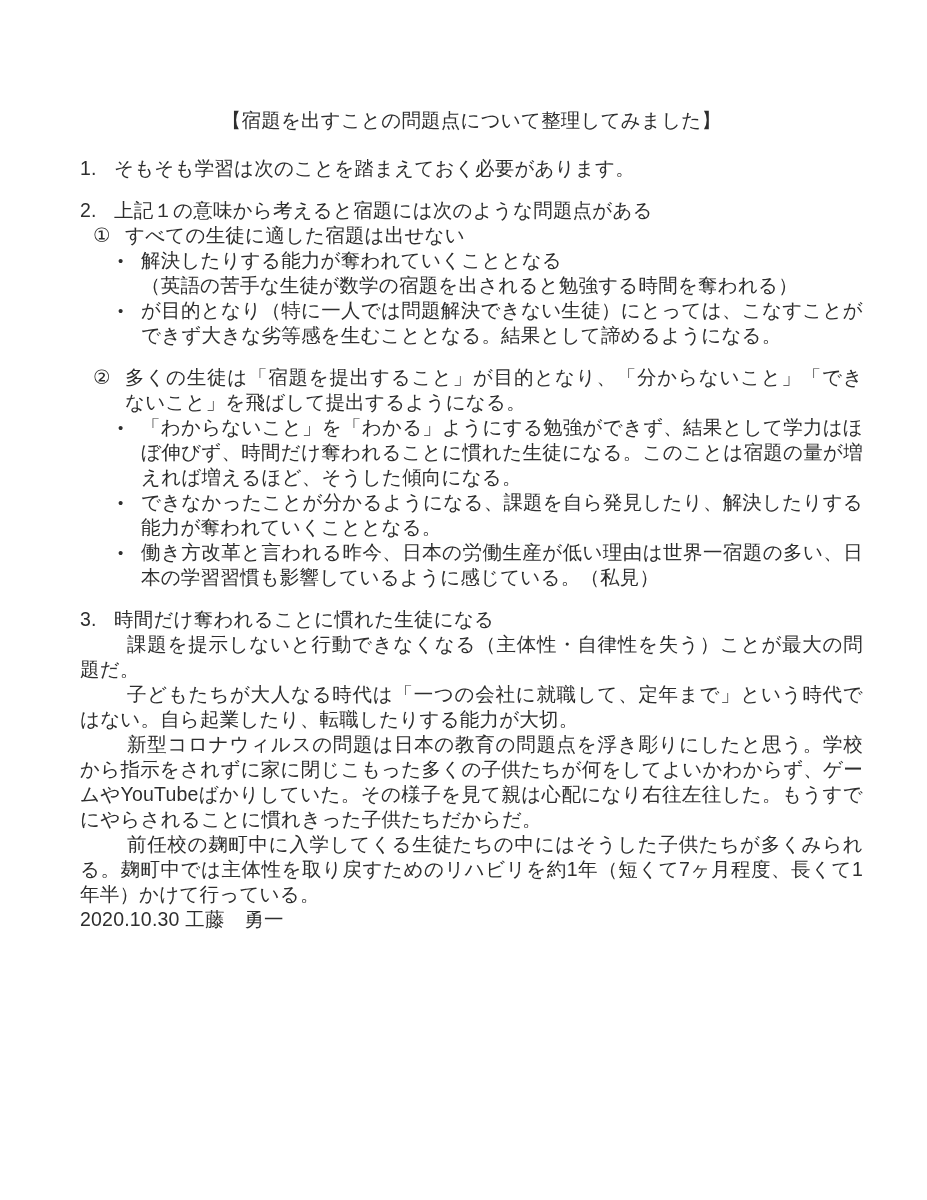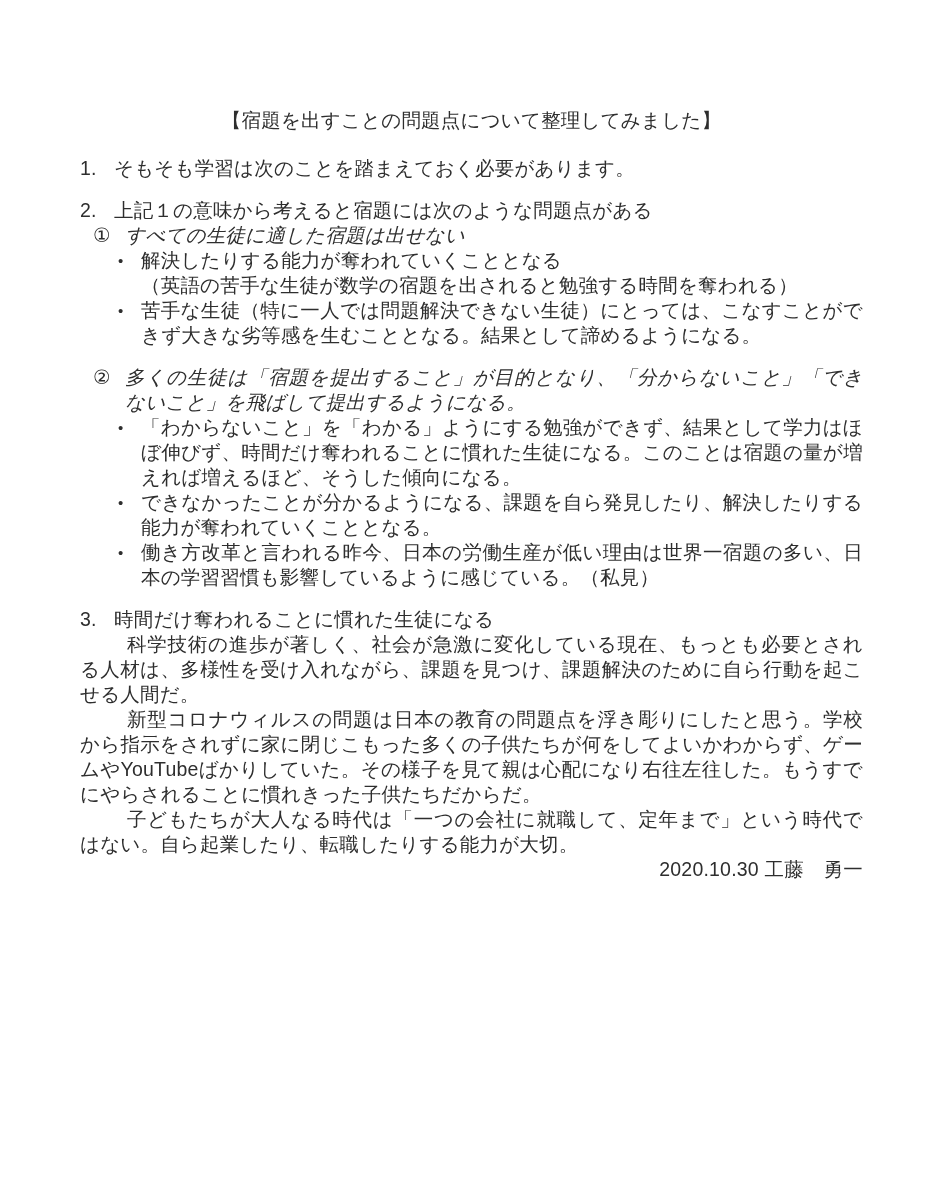--- a/index.html
+++ b/index.html
@@ -42,41 +42,41 @@
     text-indent: 20px;
     text-align: justify;
   }
   .subsections { margin-left: 13px; }
   .subsection + .subsection { margin-top: 17px; }
   .sub-header { display: flex; }
   .sub-marker {
     width: 32px;
     flex-shrink: 0;
   }
-  .sub-heading { flex: 1; text-align: justify; font-style: italic; }
+  .sub-heading { flex: 1; text-align: justify; }
   .bullets { margin-left: 25px; }
   .bullet { display: flex; }
   .bullet-dot {
     width: 23px;
     flex-shrink: 0;
     font-size: 15px;
   }
   .bullet-text {
     flex: 1;
     white-space: pre-line;
     text-align: justify;
   }
   .s3-paras p {
     margin: 0;
     text-indent: 47px;
     text-align: justify;
   }
   .signature {
     margin-top: 0;
-    text-align: right;
+    text-align: left;
   }
 </style>
 </head>
 <body>
 
 <div class="page">
 
   <h1 class="doc-title">【宿題を出すことの問題点について整理してみました】</h1>
 
   <div class="section section-first">
@@ -100,21 +100,21 @@
           <div class="sub-heading">すべての生徒に適した宿題は出せない</div>
         </div>
         <div class="bullets">
           <div class="bullet">
             <span class="bullet-dot">•</span>
             <div class="bullet-text">解決したりする能力が奪われていくこととなる
 （英語の苦手な生徒が数学の宿題を出されると勉強する時間を奪われる）</div>
           </div>
           <div class="bullet">
             <span class="bullet-dot">•</span>
-            <div class="bullet-text">苦手な生徒（特に一人では問題解決できない生徒）にとっては、こなすことができず大きな劣等感を生むこととなる。結果として諦めるようになる。</div>
+            <div class="bullet-text">が目的となり（特に一人では問題解決できない生徒）にとっては、こなすことができず大きな劣等感を生むこととなる。結果として諦めるようになる。</div>
           </div>
         </div>
       </div>
 
       <div class="subsection">
         <div class="sub-header">
           <span class="sub-marker">②</span>
           <div class="sub-heading">多くの生徒は「宿題を提出すること」が目的となり、「分からないこと」「できないこと」を飛ばして提出するようになる。</div>
         </div>
         <div class="bullets">
@@ -135,21 +135,22 @@
 
     </div>
   </div>
 
   <div class="section">
     <div class="item-header">
       <span class="item-num">3.</span>
       <div class="item-heading">時間だけ奪われることに慣れた生徒になる</div>
     </div>
     <div class="s3-paras">
-      <p>科学技術の進歩が著しく、社会が急激に変化している現在、もっとも必要とされる人材は、多様性を受け入れながら、課題を見つけ、課題解決のために自ら行動を起こせる人間だ。</p>
+      <p>課題を提示しないと行動できなくなる（主体性・自律性を失う）ことが最大の問題だ。</p>
+      <p>子どもたちが大人なる時代は「一つの会社に就職して、定年まで」という時代ではない。自ら起業したり、転職したりする能力が大切。</p>
       <p>新型コロナウィルスの問題は日本の教育の問題点を浮き彫りにしたと思う。学校から指示をされずに家に閉じこもった多くの子供たちが何をしてよいかわからず、ゲームやYouTubeばかりしていた。その様子を見て親は心配になり右往左往した。もうすでにやらされることに慣れきった子供たちだからだ。</p>
-      <p>子どもたちが大人なる時代は「一つの会社に就職して、定年まで」という時代ではない。自ら起業したり、転職したりする能力が大切。</p>
+      <p>前任校の麹町中に入学してくる生徒たちの中にはそうした子供たちが多くみられる。麹町中では主体性を取り戻すためのリハビリを約1年（短くて7ヶ月程度、長くて1年半）かけて行っている。</p>
     </div>
   </div>
 
   <div class="signature">2020.10.30 工藤　勇一</div>
 
 </div>
 
 </body></html>

